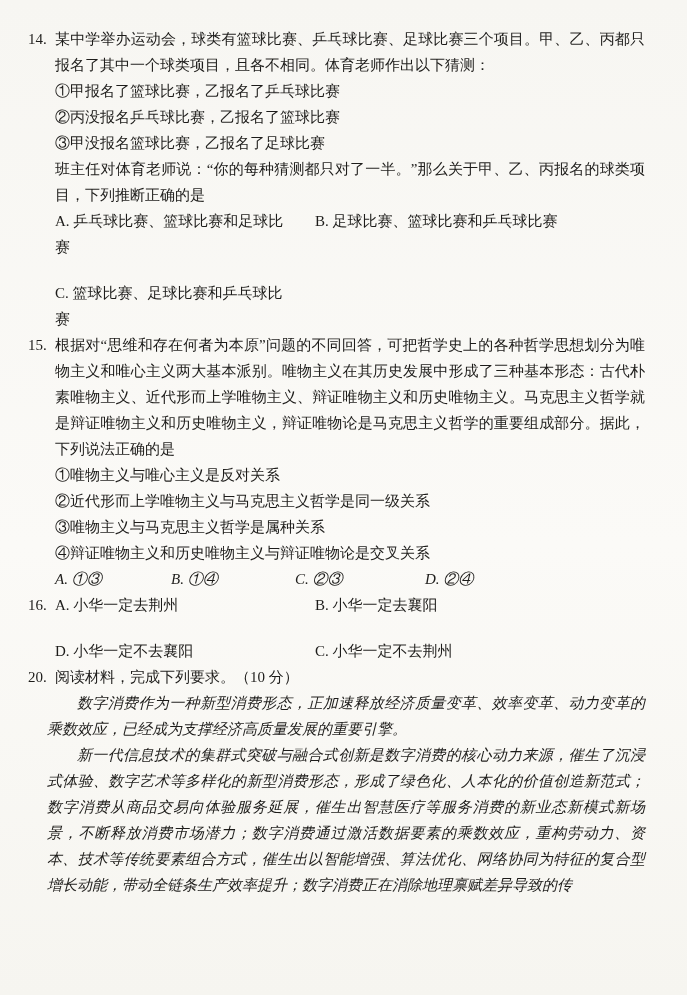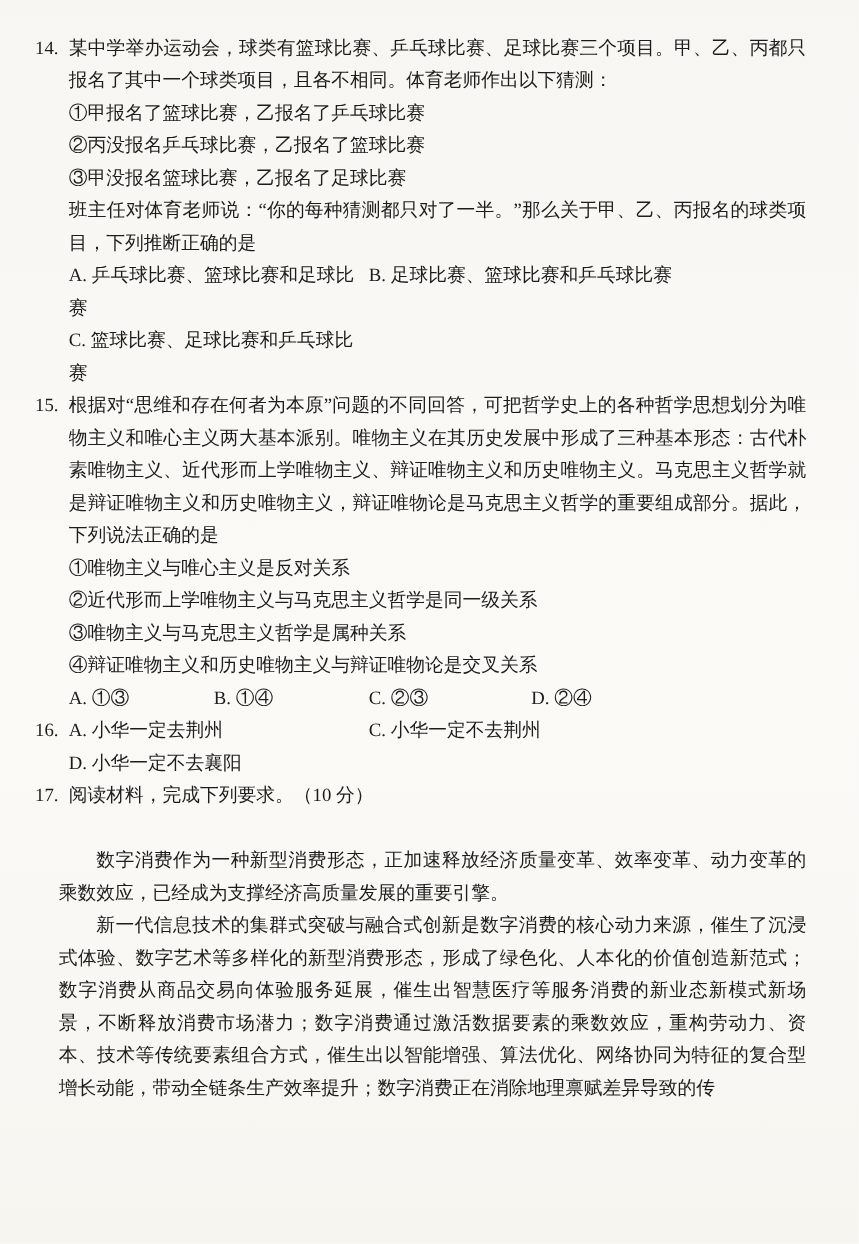--- a/index.html
+++ b/index.html
@@ -26,32 +26,34 @@
     width: 27px;
     flex-shrink: 0;
     text-align: left;
   }
   .qbody { flex: 1; min-width: 0; }
   p { margin: 0; }
   .just { text-align: justify; }
   .opts2 {
     display: grid;
     grid-template-columns: 240px 1fr;
+    gap: 20px;
   }
   .opts4 {
     display: grid;
     grid-template-columns: 116px 124px 130px auto;
+    font-style: italic;
   }
   .section-heading {
     font-weight: bold;
   }
   .material {
     margin-left: -8px;
+    font-style: italic;
     text-align: justify;
-    margin-top: 26px;
   }
   .material p { text-indent: 2em; }
 </style>
 </head>
 <body>
 
 <div class="page">
 
   <section class="question">
     <span class="qnum">14.</span>
@@ -84,29 +86,30 @@
         <span>D. ②④</span>
       </div>
     </div>
   </section>
 
   <section class="question">
     <span class="qnum">16.</span>
     <div class="qbody">
       <div class="opts2">
         <span>A. 小华一定去荆州</span>
+        <span>B. 小华一定去襄阳</span>
+        <span>D. 小华一定不去襄阳</span>
         <span>C. 小华一定不去荆州</span>
-        <span>D. 小华一定不去襄阳</span>
       </div>
     </div>
   </section>
 
 
   <section class="question">
-    <span class="qnum">17.</span>
+    <span class="qnum">20.</span>
     <div class="qbody">
       <p>阅读材料，完成下列要求。（10 分）</p>
       <div class="material">
         <p>数字消费作为一种新型消费形态，正加速释放经济质量变革、效率变革、动力变革的乘数效应，已经成为支撑经济高质量发展的重要引擎。</p>
         <p>新一代信息技术的集群式突破与融合式创新是数字消费的核心动力来源，催生了沉浸式体验、数字艺术等多样化的新型消费形态，形成了绿色化、人本化的价值创造新范式；数字消费从商品交易向体验服务延展，催生出智慧医疗等服务消费的新业态新模式新场景，不断释放消费市场潜力；数字消费通过激活数据要素的乘数效应，重构劳动力、资本、技术等传统要素组合方式，催生出以智能增强、算法优化、网络协同为特征的复合型增长动能，带动全链条生产效率提升；数字消费正在消除地理禀赋差异导致的传</p>
       </div>
     </div>
   </section>
 
 </div>

